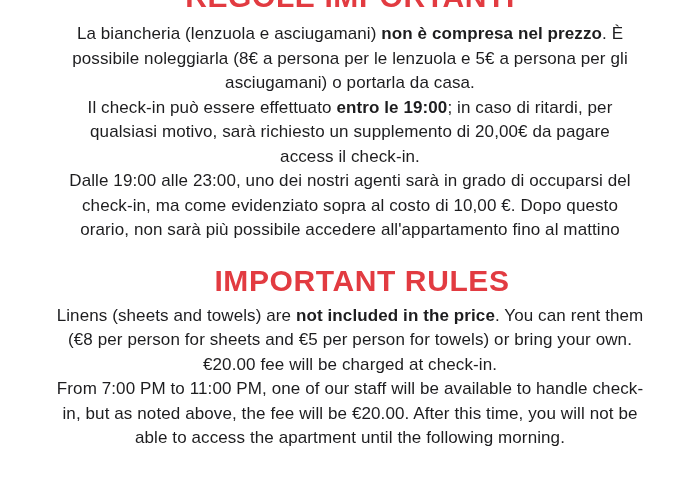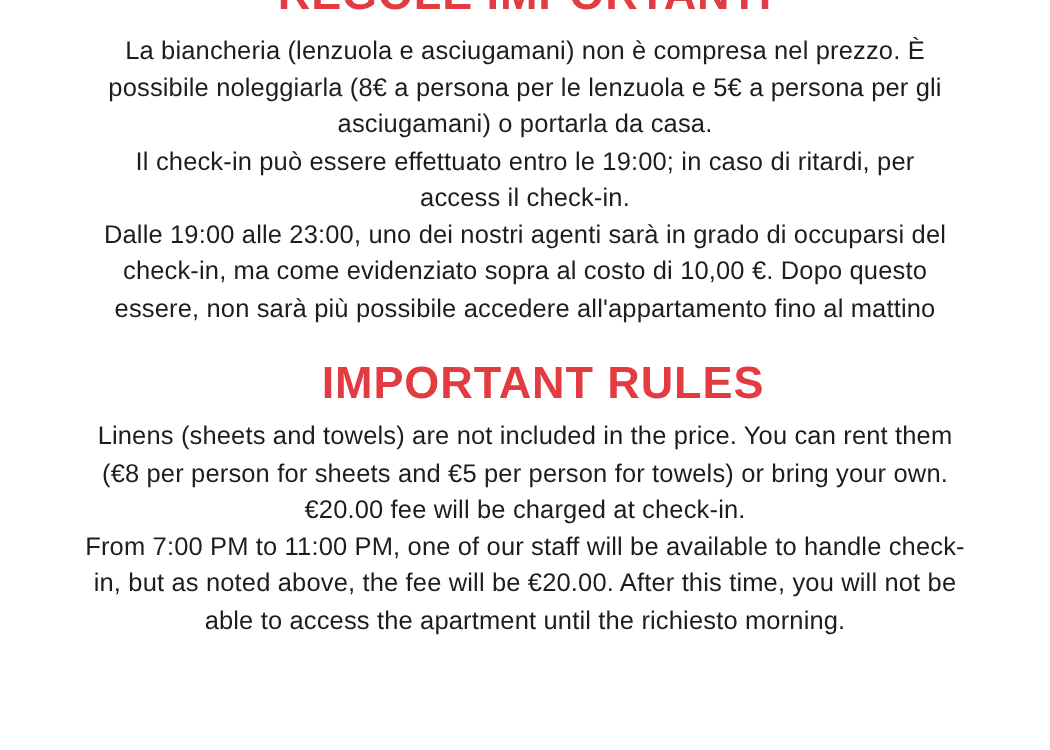--- a/index.html
+++ b/index.html
@@ -39,45 +39,46 @@
     letter-spacing: 0.1px;
   }
   .body-lines-it {
     margin-top: 9px;
   }
   .line {
     line-height: 24.5px;
     white-space: nowrap;
   }
   .b {
-    font-weight: normal;
+    font-weight: bold;
   }
 </style>
 </head>
 <body>
 
 <div class="page">
 
   <h1 class="heading heading-clipped">REGOLE IMPORTANTI</h1>
 
   <div class="body-lines body-lines-it">
       <div class="line"><span>La biancheria (lenzuola e asciugamani) </span><span class="b">non è compresa nel prezzo</span><span>. È</span></div>
       <div class="line"><span>possibile noleggiarla (8€ a persona per le lenzuola e 5€ a persona per gli</span></div>
       <div class="line"><span>asciugamani) o portarla da casa.</span></div>
       <div class="line"><span>Il check-in può essere effettuato </span><span class="b">entro le 19:00</span><span>; in caso di ritardi, per</span></div>
+      <div class="line"><span>qualsiasi motivo, sarà richiesto un supplemento di 20,00€ da pagare</span></div>
       <div class="line"><span>access il check-in.</span></div>
       <div class="line"><span>Dalle 19:00 alle 23:00, uno dei nostri agenti sarà in grado di occuparsi del</span></div>
       <div class="line"><span>check-in, ma come evidenziato sopra al costo di 10,00 €. Dopo questo</span></div>
-      <div class="line"><span>essere, non sarà più possibile accedere all'appartamento fino al mattino</span></div>
+      <div class="line"><span>orario, non sarà più possibile accedere all'appartamento fino al mattino</span></div>
     </div>
 
   <h1 class="heading heading-en">IMPORTANT RULES</h1>
 
   <div class="body-lines">
       <div class="line"><span>Linens (sheets and towels) are </span><span class="b">not included in the price</span><span>. You can rent them</span></div>
       <div class="line"><span>(€8 per person for sheets and €5 per person for towels) or bring your own.</span></div>
       <div class="line"><span>€20.00 fee will be charged at check-in.</span></div>
       <div class="line"><span>From 7:00 PM to 11:00 PM, one of our staff will be available to handle check-</span></div>
       <div class="line"><span>in, but as noted above, the fee will be €20.00. After this time, you will not be</span></div>
-      <div class="line"><span>able to access the apartment until the richiesto morning.</span></div>
+      <div class="line"><span>able to access the apartment until the following morning.</span></div>
     </div>
 
 </div>
 
 </body></html>

